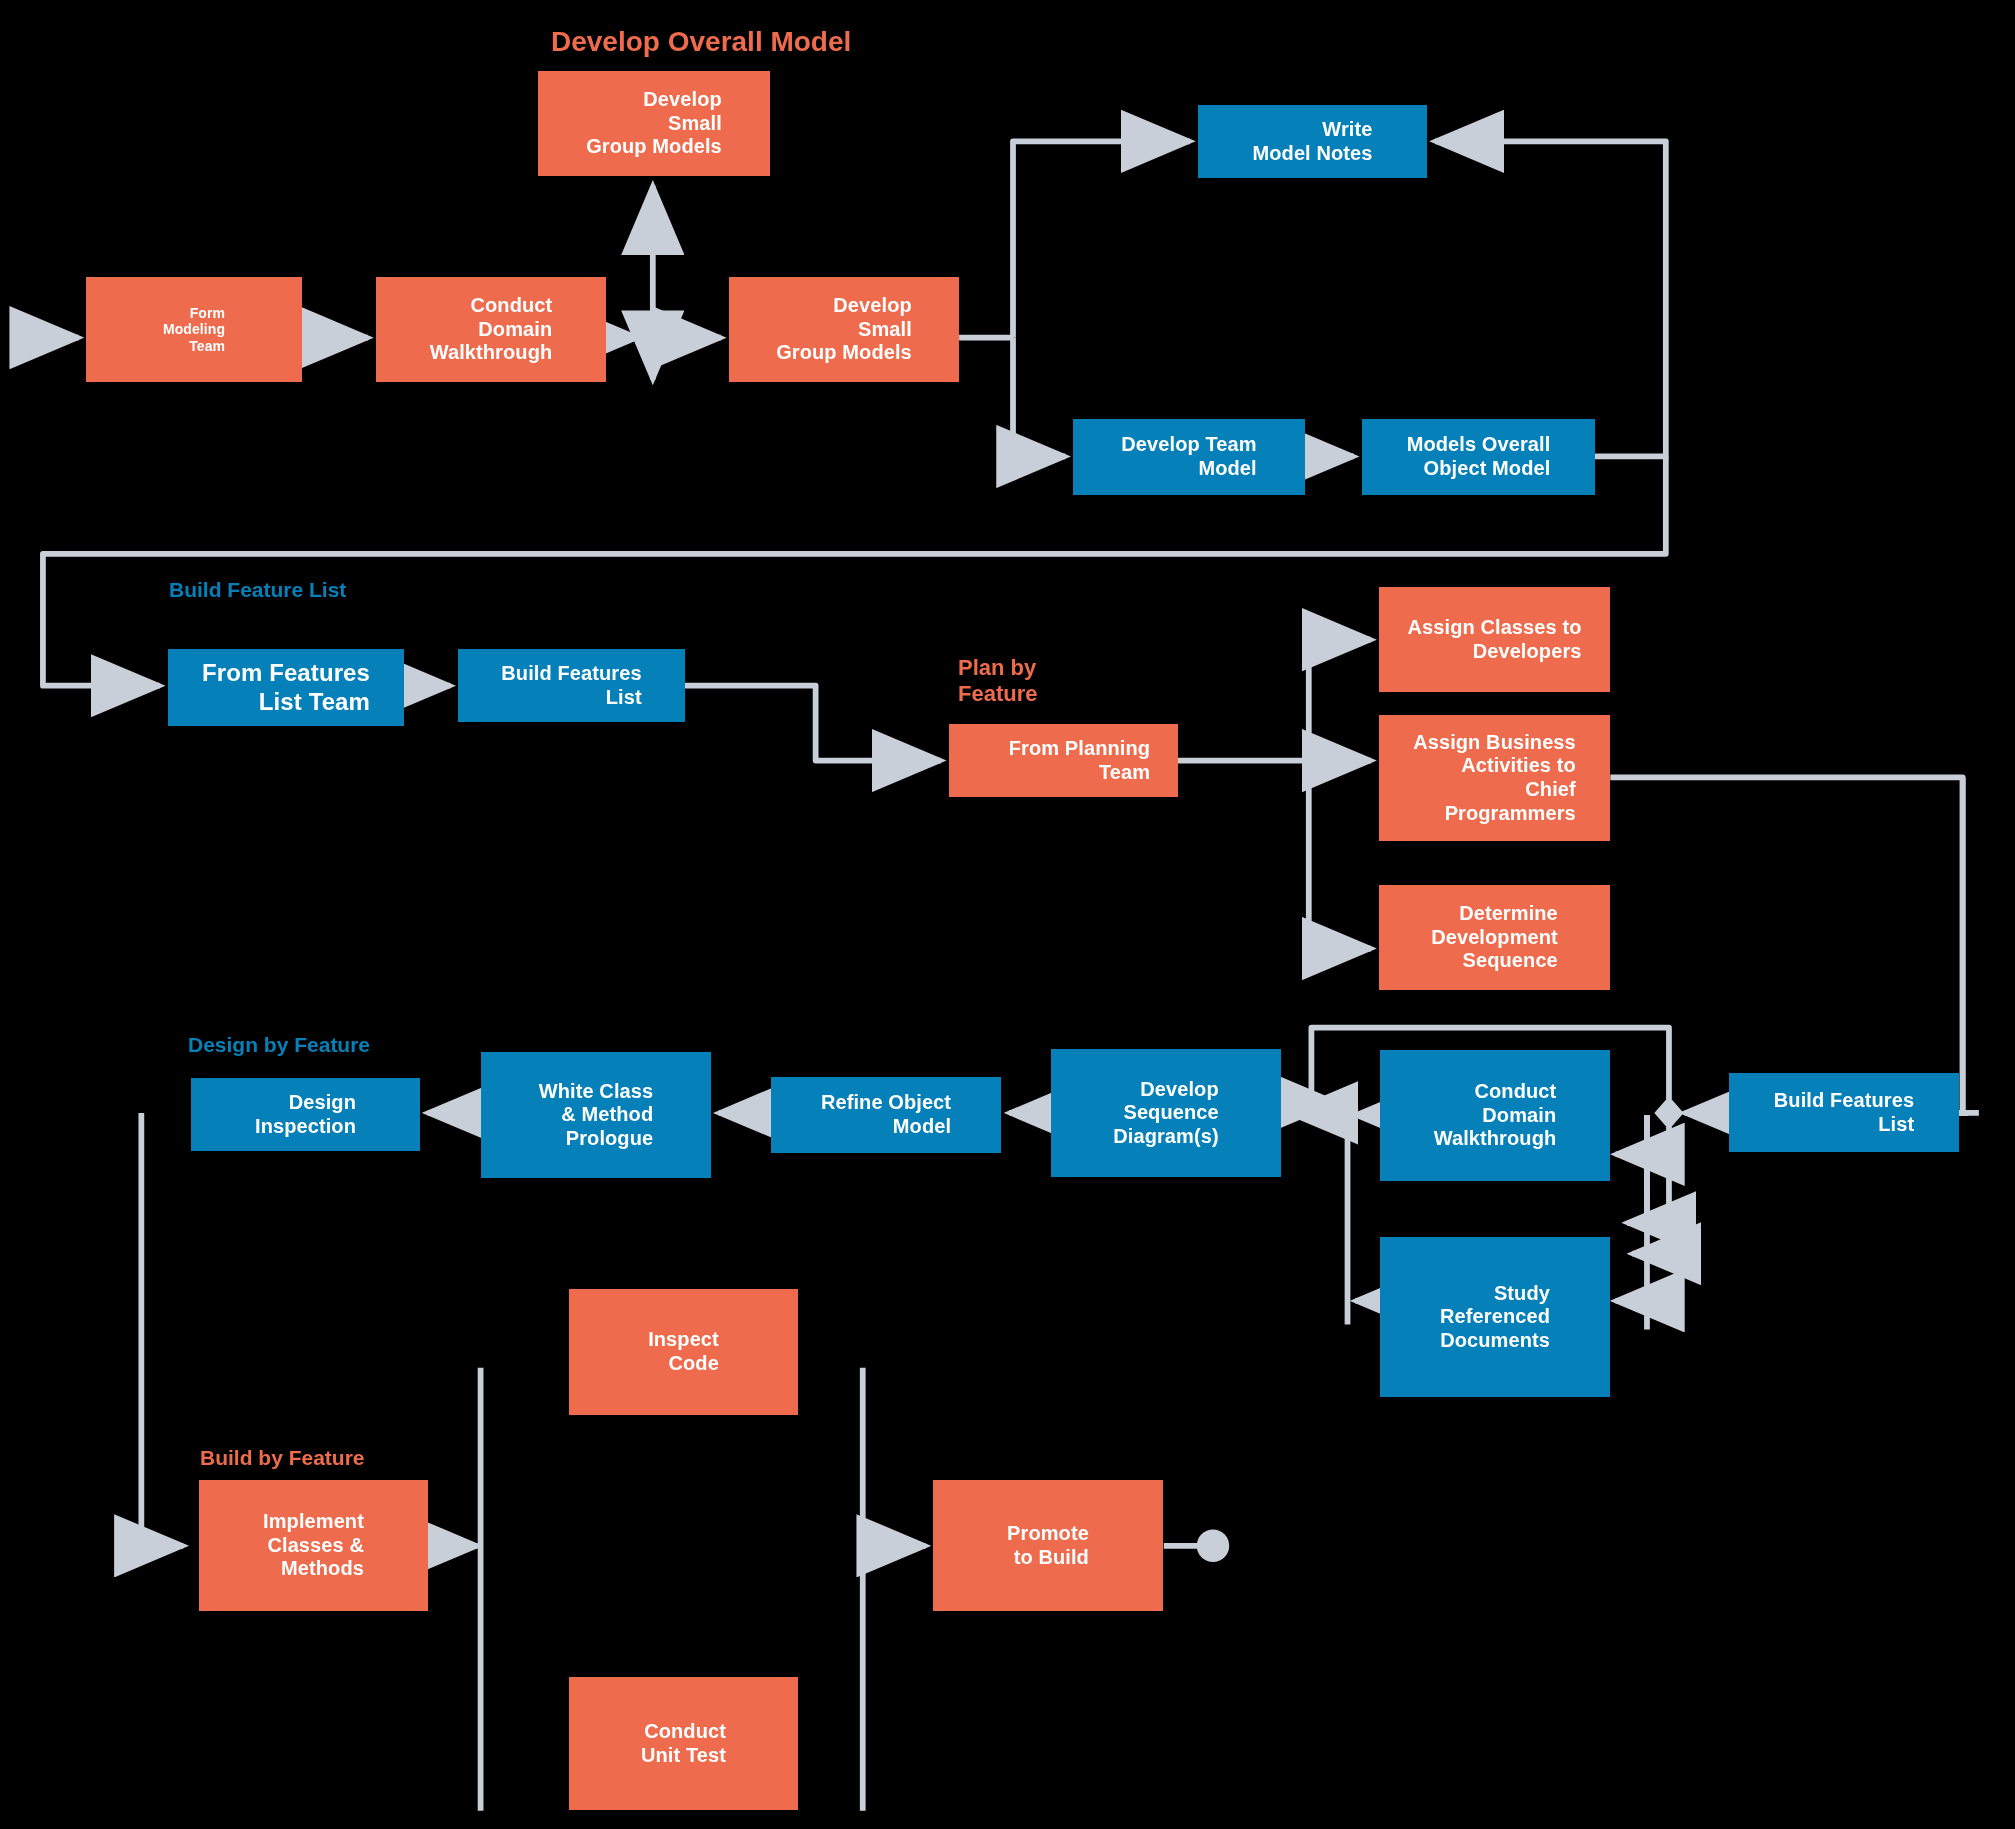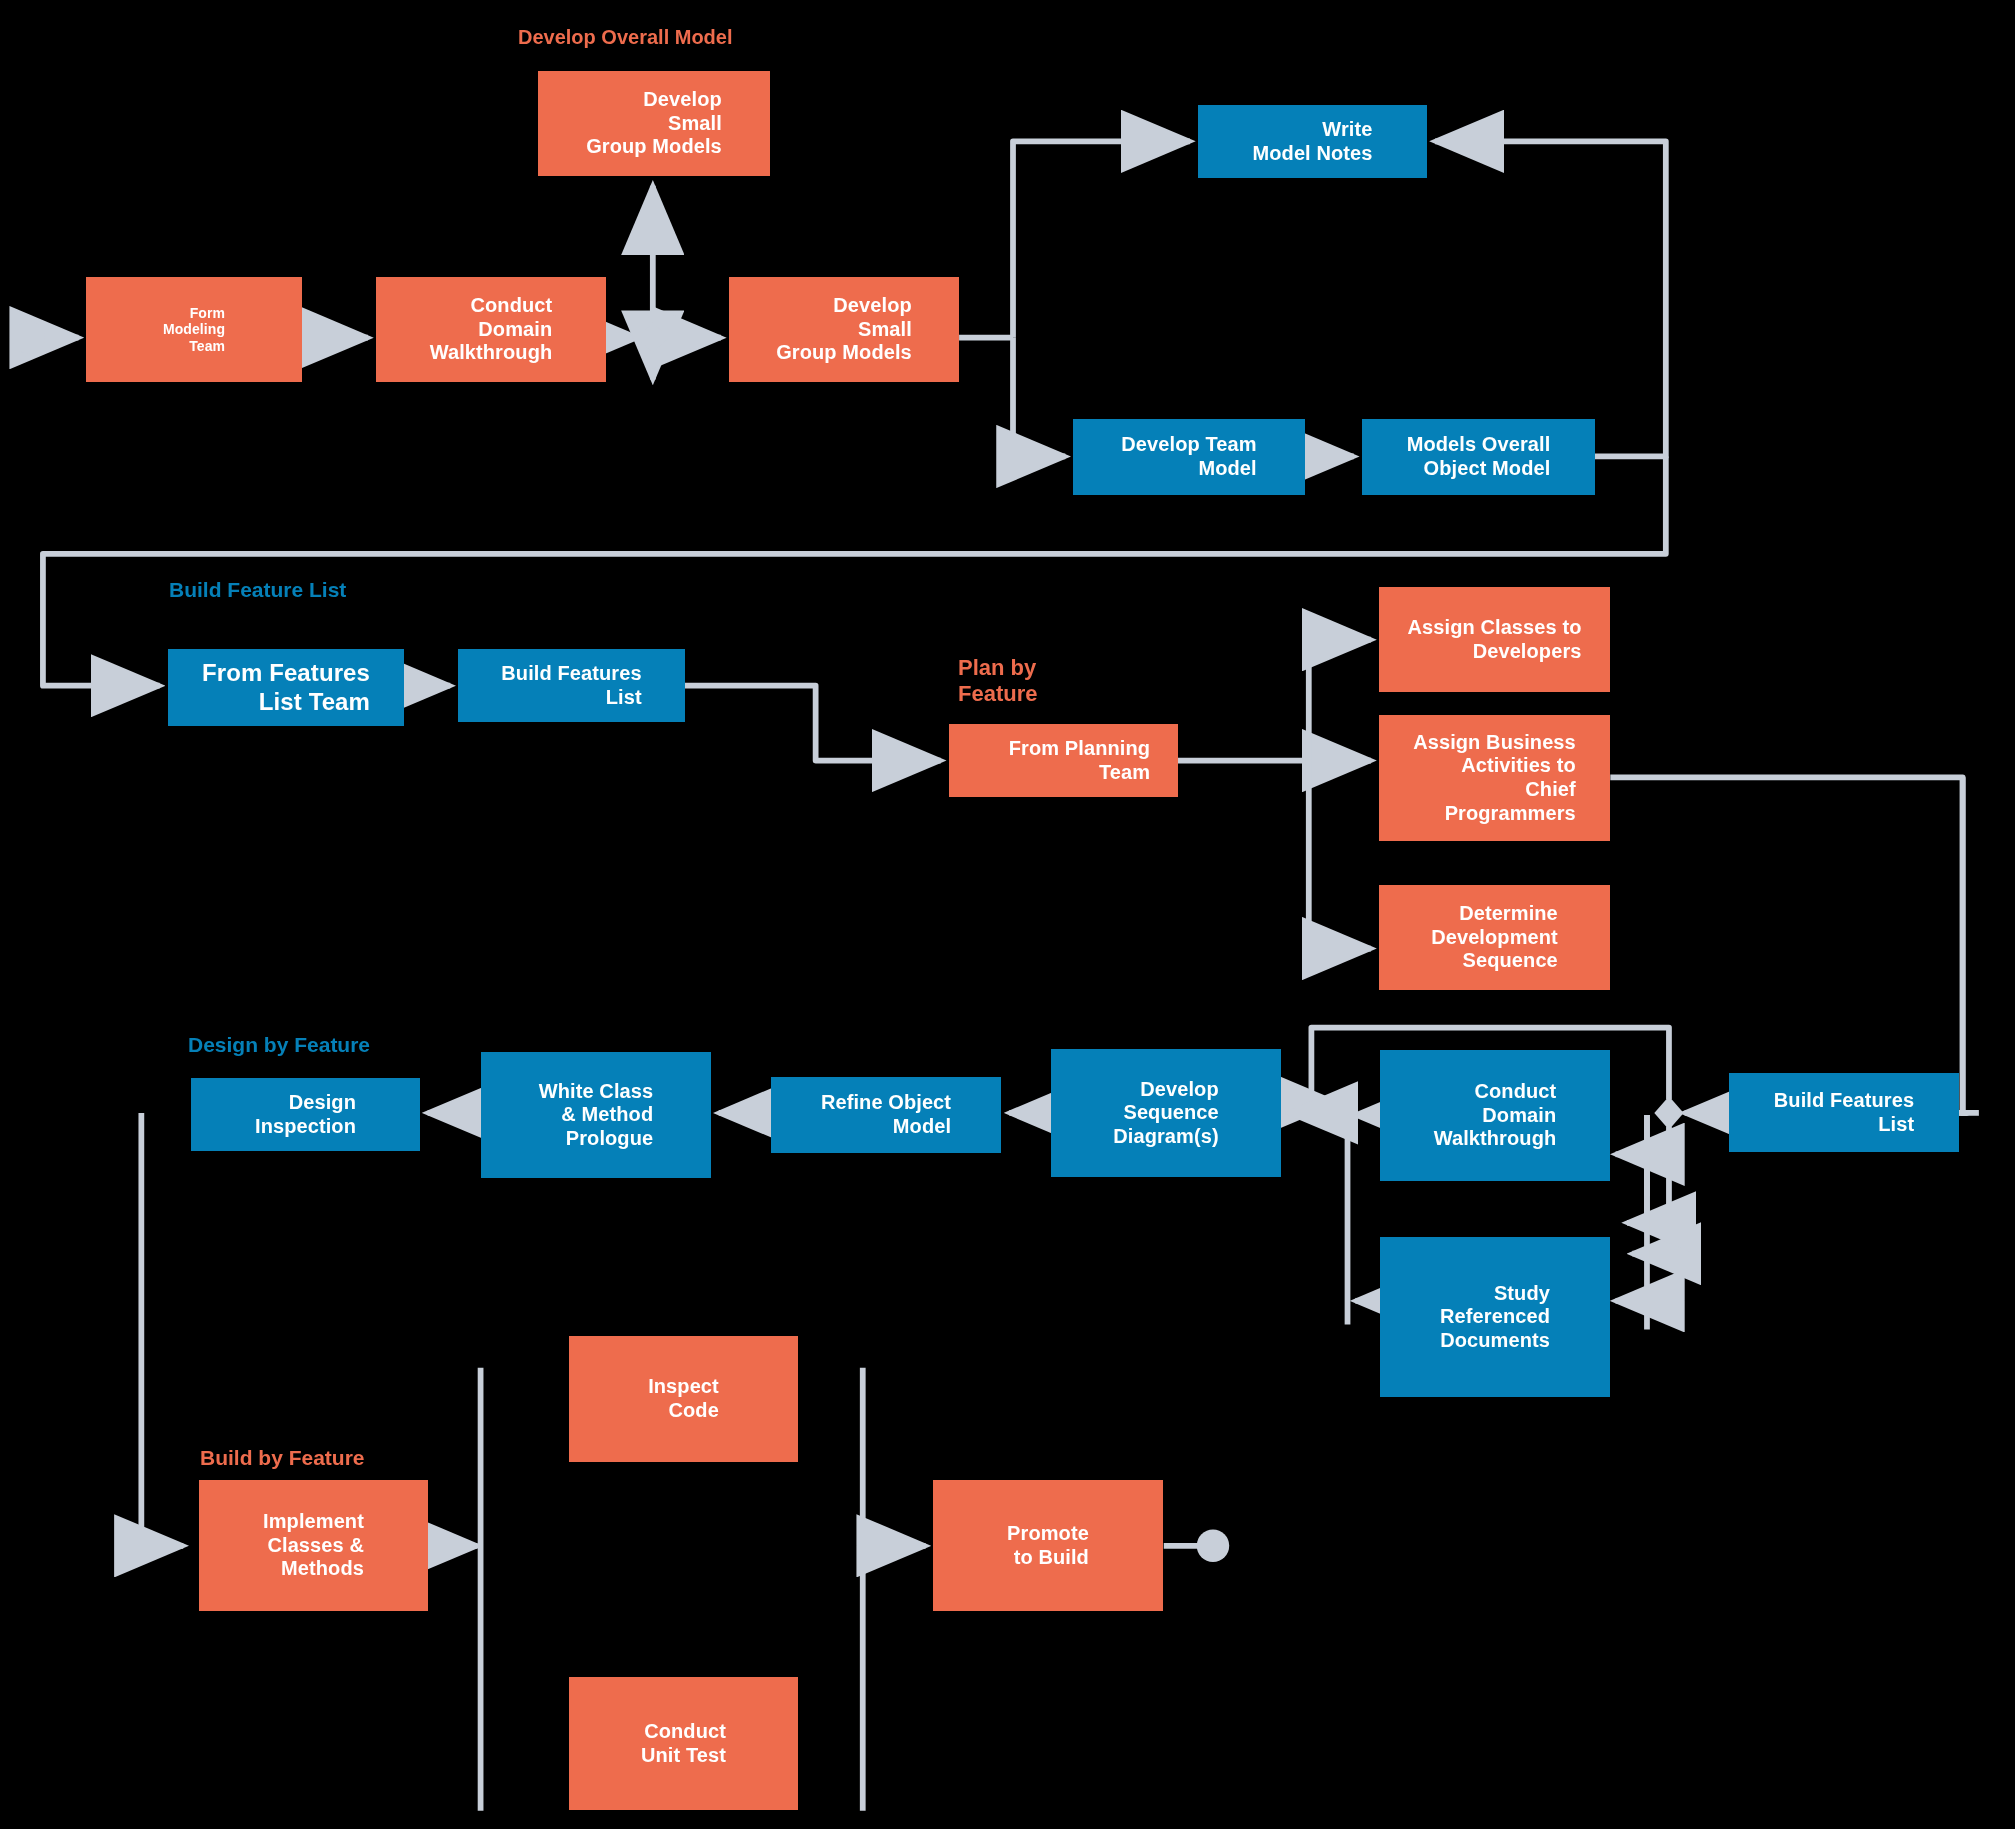--- a/index.html
+++ b/index.html
@@ -103,21 +103,21 @@
       <path d="M2223,2953 L2290,2953"></path>
     </g>
 
     <circle cx="55" cy="645" r="31" fill="#C8CFD9"></circle>
     <circle cx="2317" cy="2953" r="31" fill="#C8CFD9"></circle>
 
     <path d="M1247,616 L1277,645 L1247,674 L1217,645 z" fill="#C8CFD9"></path>
     <path d="M3188,2094 L3216,2126 L3188,2158 L3160,2126 z" fill="#C8CFD9"></path>
   </svg>
 
-  <div class="sec-title orange" style="left:518px;top:25px;font-size:20px;">Develop Overall Model</div>
+  <div class="sec-title orange" style="left:551px;top:25px;font-size:28px;">Develop Overall Model</div>
   <div class="sec-title blue" style="left:169px;top:577px;font-size:21px;">Build Feature List</div>
   <div class="sec-title orange" style="left:958px;top:655px;font-size:22px;">Plan by
 Feature</div>
   <div class="sec-title blue" style="left:188px;top:1032px;font-size:21px;">Design by Feature</div>
   <div class="sec-title orange" style="left:200px;top:1445px;font-size:21px;">Build by Feature</div>
 
   <div class="node orange" style="left:538px;top:71px;width:232px;height:105px;font-size:20px;">
     <span>Develop
 Small
 Group Models</span>
@@ -227,21 +227,21 @@
     <span>Build Features
 List</span>
     </div>
 
   <div class="node orange" style="left:191px;top:1480px;width:229px;height:131px;font-size:20px;margin-left:8px;">
     <span>Implement
 Classes &amp;
 Methods</span>
     </div>
 
-  <div class="node orange" style="left:569px;top:1336px;width:229px;height:126px;font-size:20px;">
+  <div class="node orange" style="left:569px;top:1289px;width:229px;height:126px;font-size:20px;">
     <span>Inspect
 Code</span>
     </div>
 
   <div class="node orange" style="left:569px;top:1677px;width:229px;height:133px;font-size:20px;">
     <span>Conduct
 Unit Test</span>
     </div>
 
   <div class="node orange" style="left:933px;top:1480px;width:230px;height:131px;font-size:20px;">

